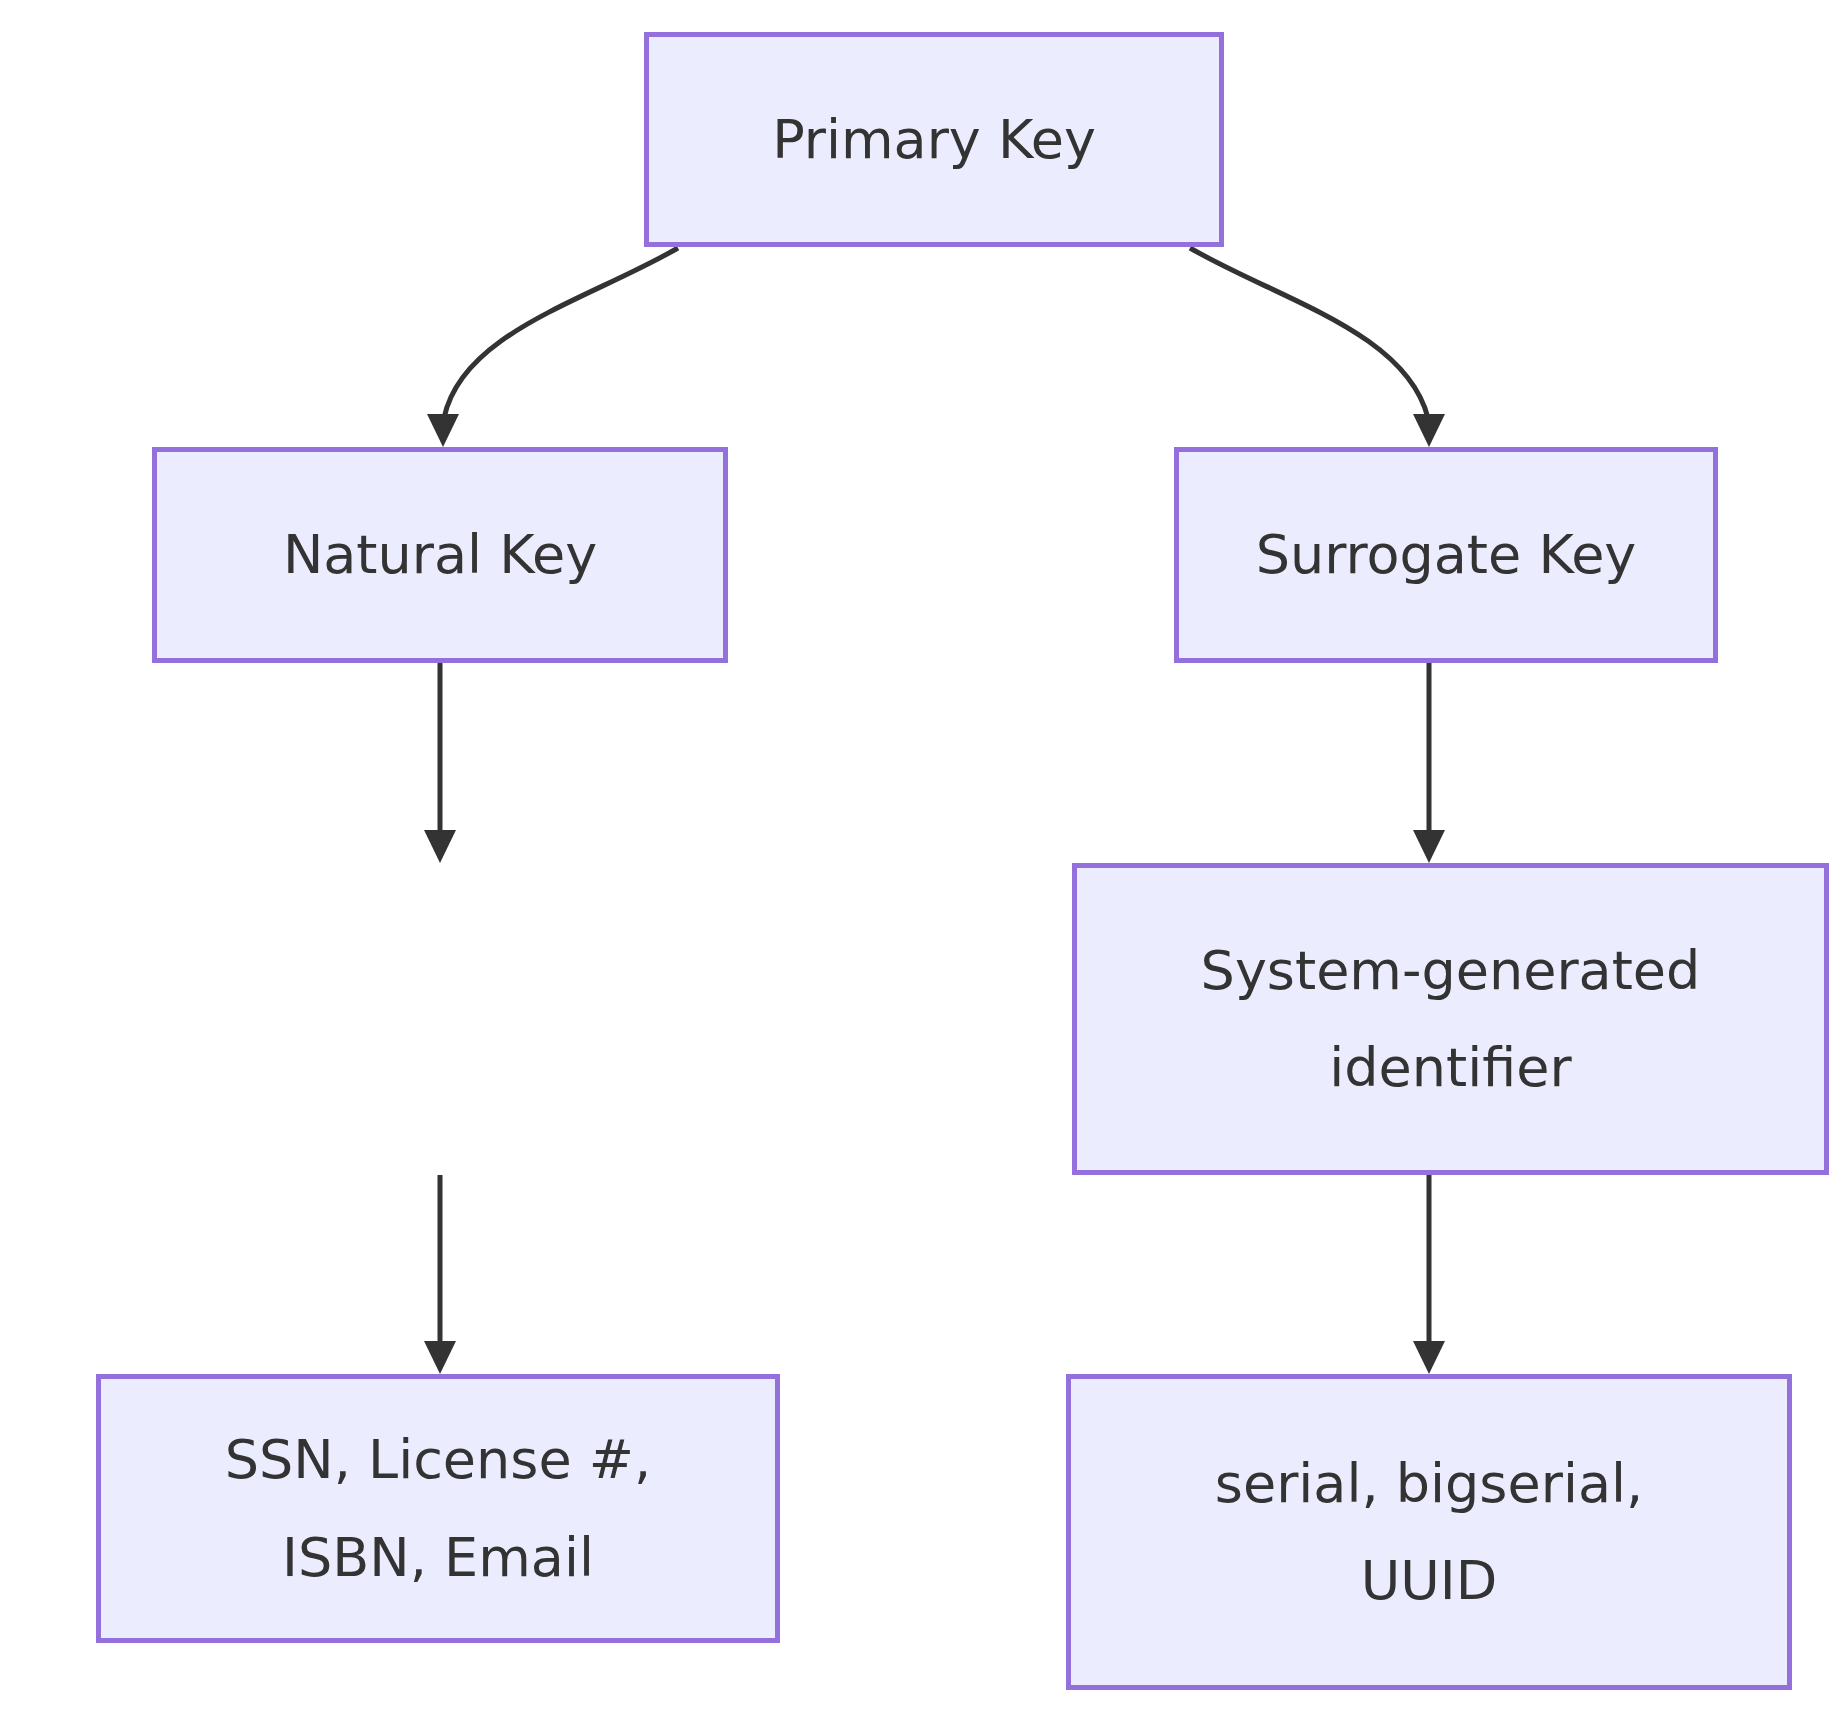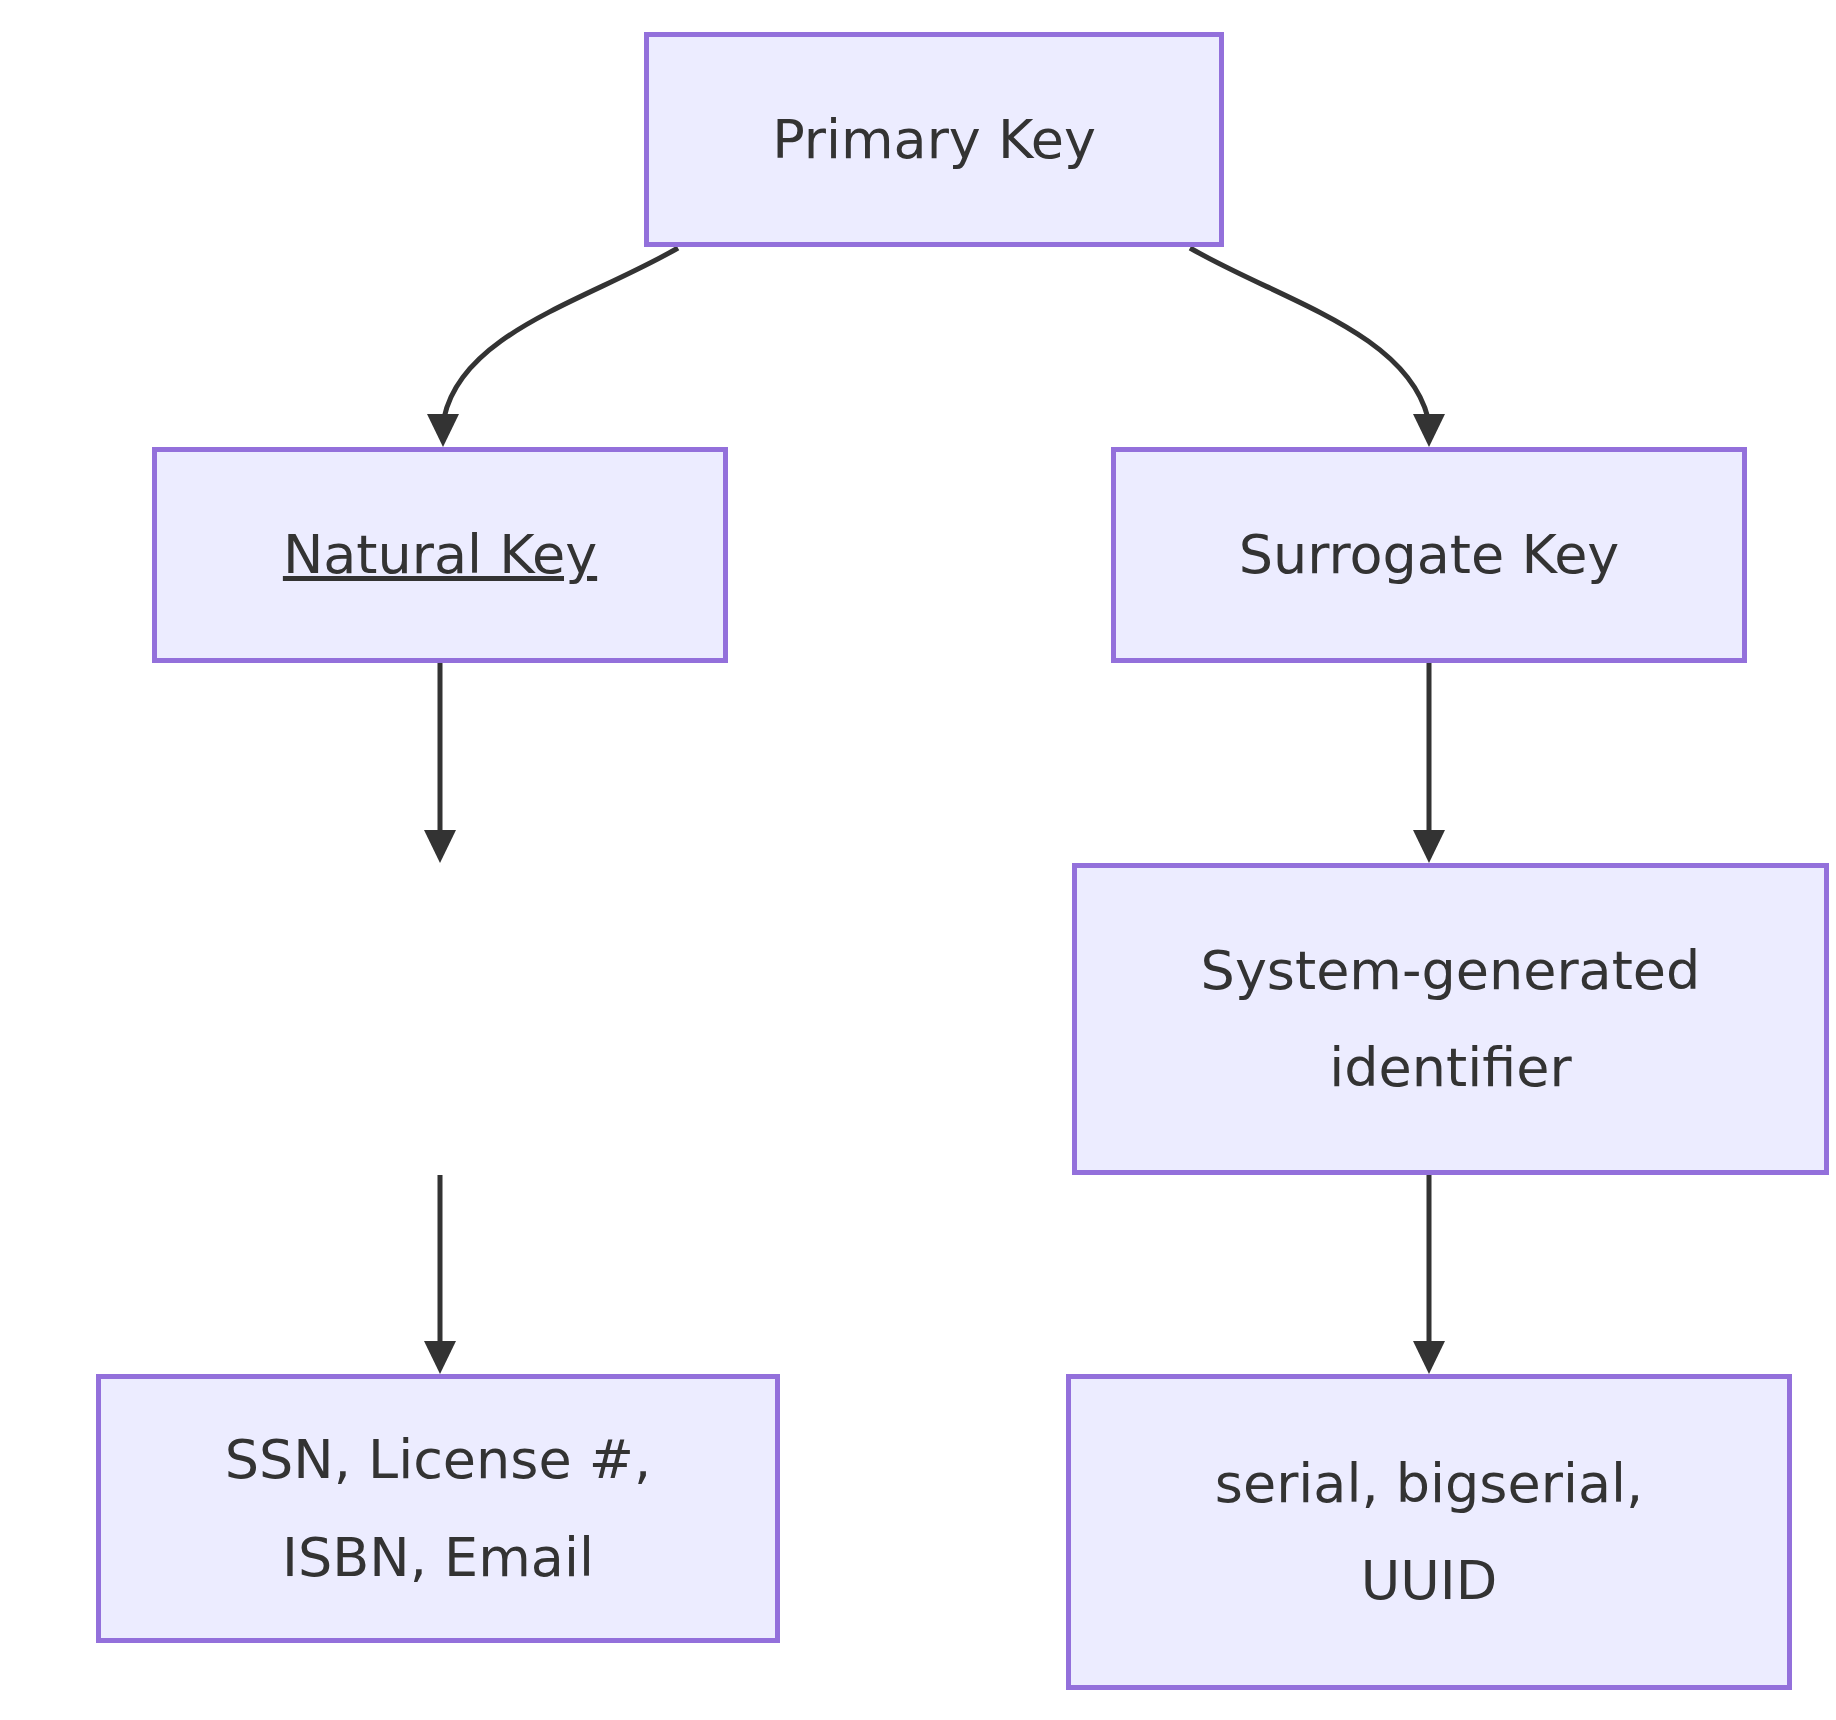--- a/index.html
+++ b/index.html
@@ -44,22 +44,22 @@
     align-items:center;
     justify-content:center;
     text-align:center;
     font-size:54px;
     line-height:1.8;
     color:var(--text);
   }
   .node .label{white-space:nowrap;}
   
   #node-primary            {left:644px;  top:32px;   width:580px; height:215px;}
-  #node-natural            {left:152px;  top:447px;  width:576px; height:216px;text-decoration:underline;}
-  #node-surrogate          {left:1111px; top:447px;  width:636px; height:216px;align-items:center;}
+  #node-natural            {left:152px;  top:447px;  width:576px; height:216px;}
+  #node-surrogate          {left:1174px; top:447px;  width:544px; height:216px;align-items:center;}
   #node-natural-desc       {left:28px;   top:863px;  width:822px; height:312px;}
   #node-surrogate-desc     {left:1050px; top:863px;  width:757px; height:312px;margin-left:22px;}
   #node-natural-examples   {left:96px;   top:1374px; width:684px; height:269px;}
   #node-surrogate-examples {left:1066px; top:1374px; width:726px; height:316px;}
 </style>
 </head>
 <body>
 
 <div class="canvas">
 

